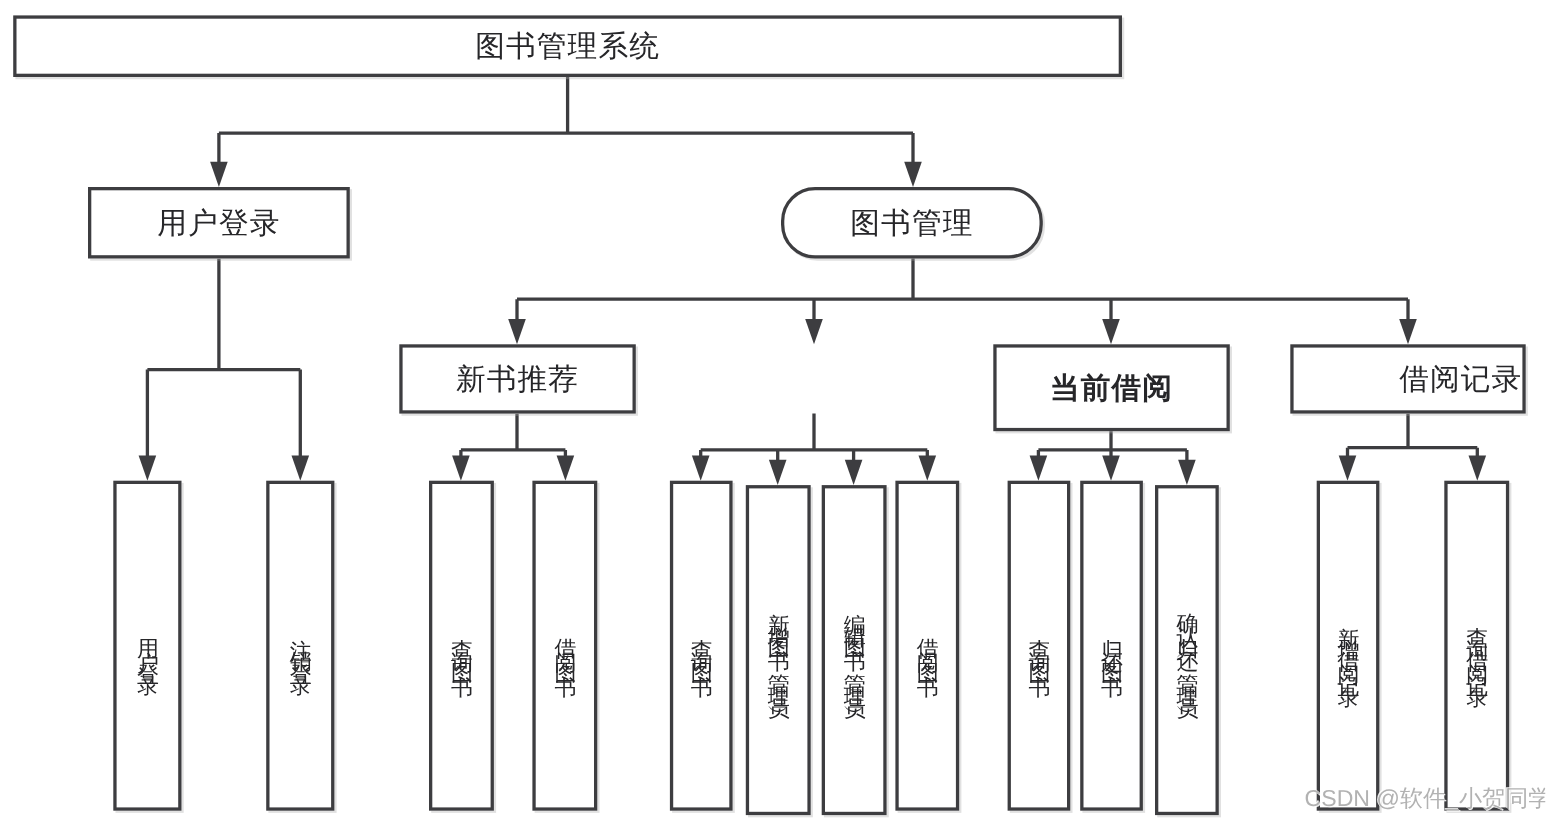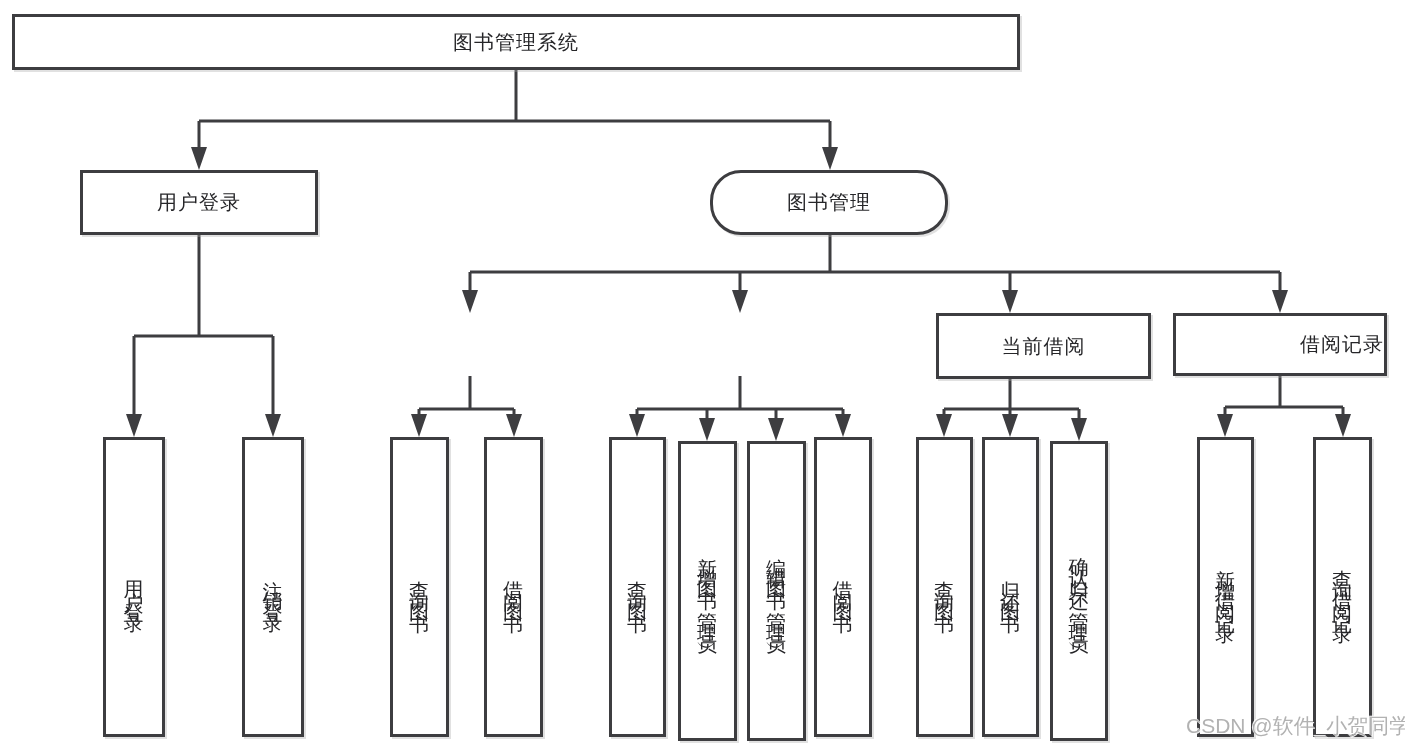--- a/index.html
+++ b/index.html
@@ -22,21 +22,21 @@
     background: #ffffff;
     border: 3px solid #3d3d40;
     box-shadow: 2px 2px 0 rgba(170,170,170,0.35);
     display: flex;
     align-items: center;
     justify-content: center;
     z-index: 1;
     box-sizing: border-box;
   }
   .hbox span {
-    font-size: 20px;
+    font-size: 27px;
     letter-spacing: 1px;
     color: #262629;
     white-space: nowrap;
   }
   .vbox {
     position: absolute;
     background: #ffffff;
     border: 3px solid #3d3d40;
     box-shadow: 2px 2px 0 rgba(170,170,170,0.35);
     display: flex;
@@ -105,21 +105,24 @@
     <span>图书管理系统</span>
   </div>
 
   <div class="hbox" style="left:80px; top:170px; width:238px; height:65px;">
     <span>用户登录</span>
   </div>
   <div class="hbox" style="left:710px; top:170px; width:238px; height:65px;border-radius:31px;">
     <span>图书管理</span>
   </div>
 
-  <div class="hbox" style="left:936px; top:313px; width:215px; height:66px;">
+  <div class="hbox" style="left:363px; top:313px; width:215px; height:63px;">
+    <span>新书推荐</span>
+  </div>
+  <div class="hbox" style="left:903px; top:313px; width:215px; height:79px;font-weight:bold;">
     <span>当前借阅</span>
   </div>
   <div class="hbox" style="left:1173px; top:313px; width:214px; height:63px;justify-content:flex-end;">
     <span>借阅记录</span>
   </div>
 
   <div class="vbox" style="left:103px; top:437px; width:62px; height:300px;">
     <span>用户登录</span>
   </div>
   <div class="vbox" style="left:242px; top:437px; width:62px; height:300px;">

